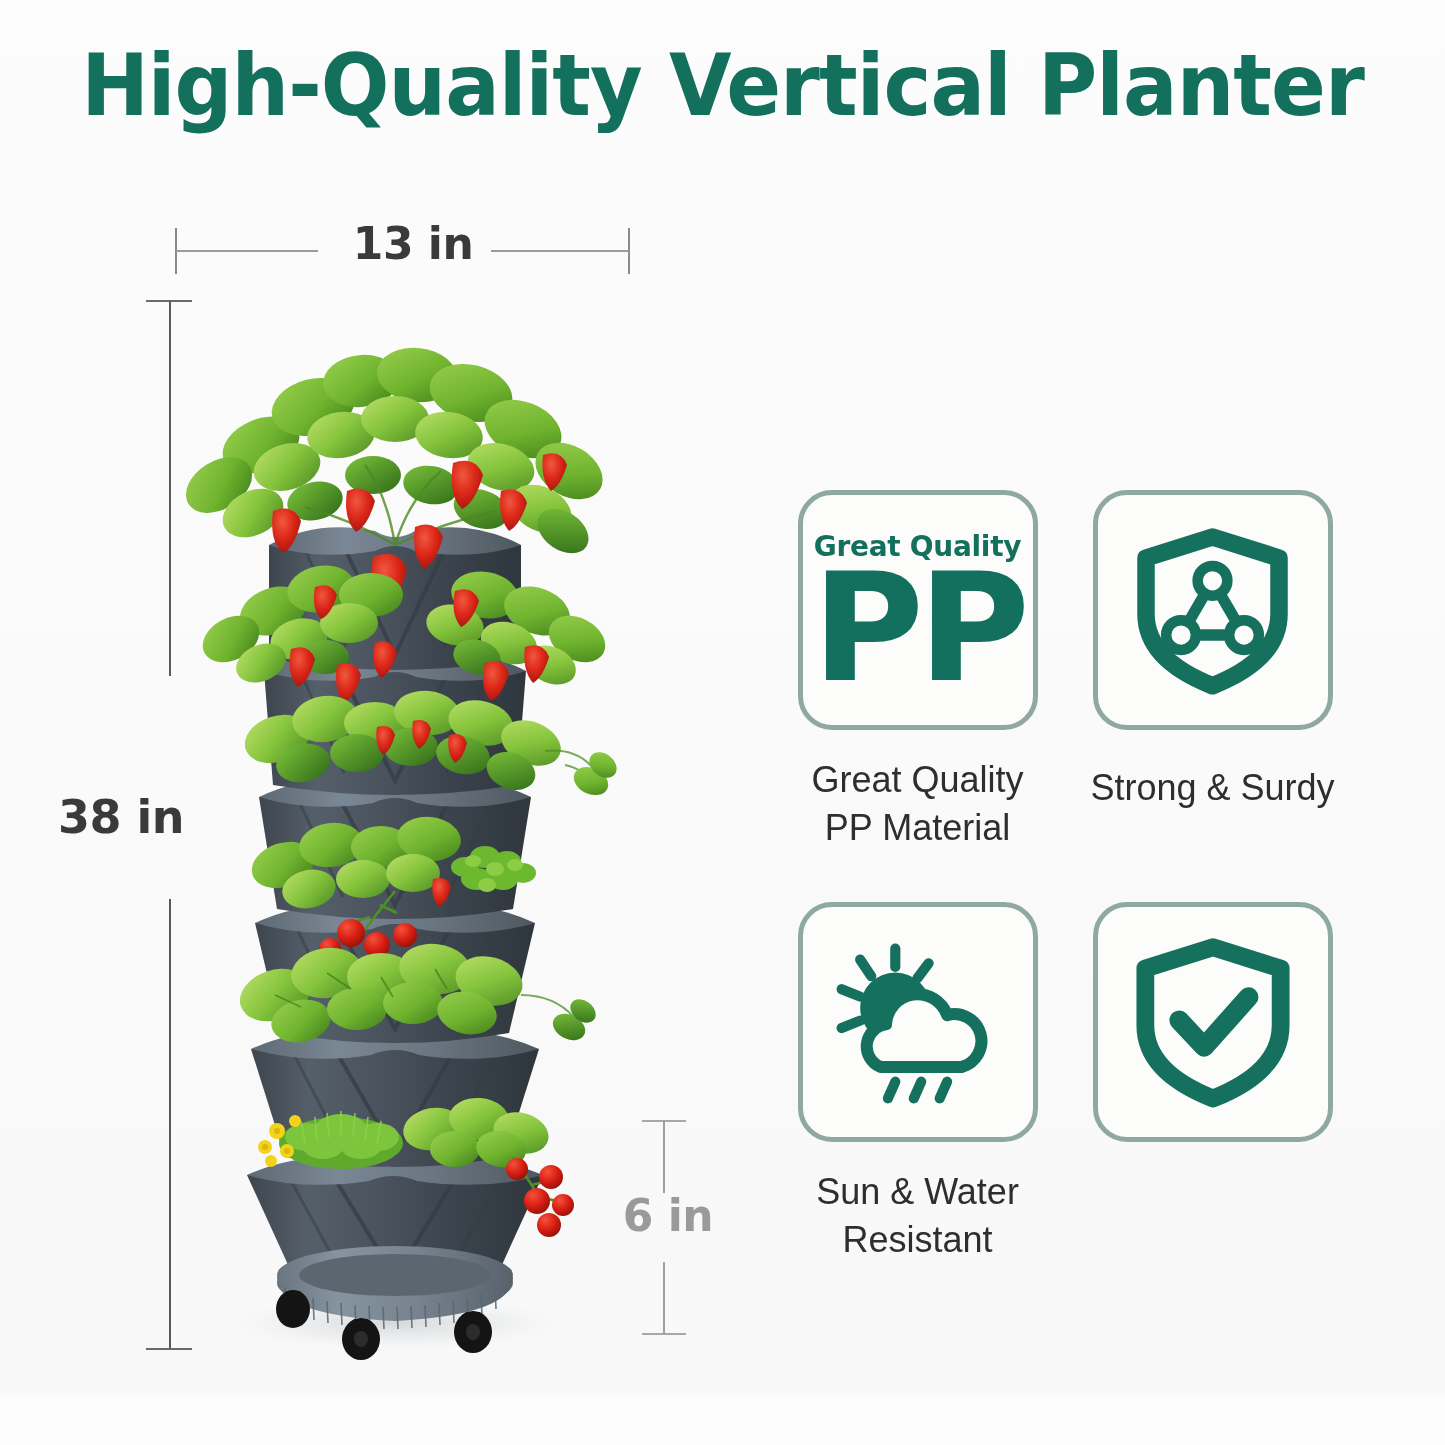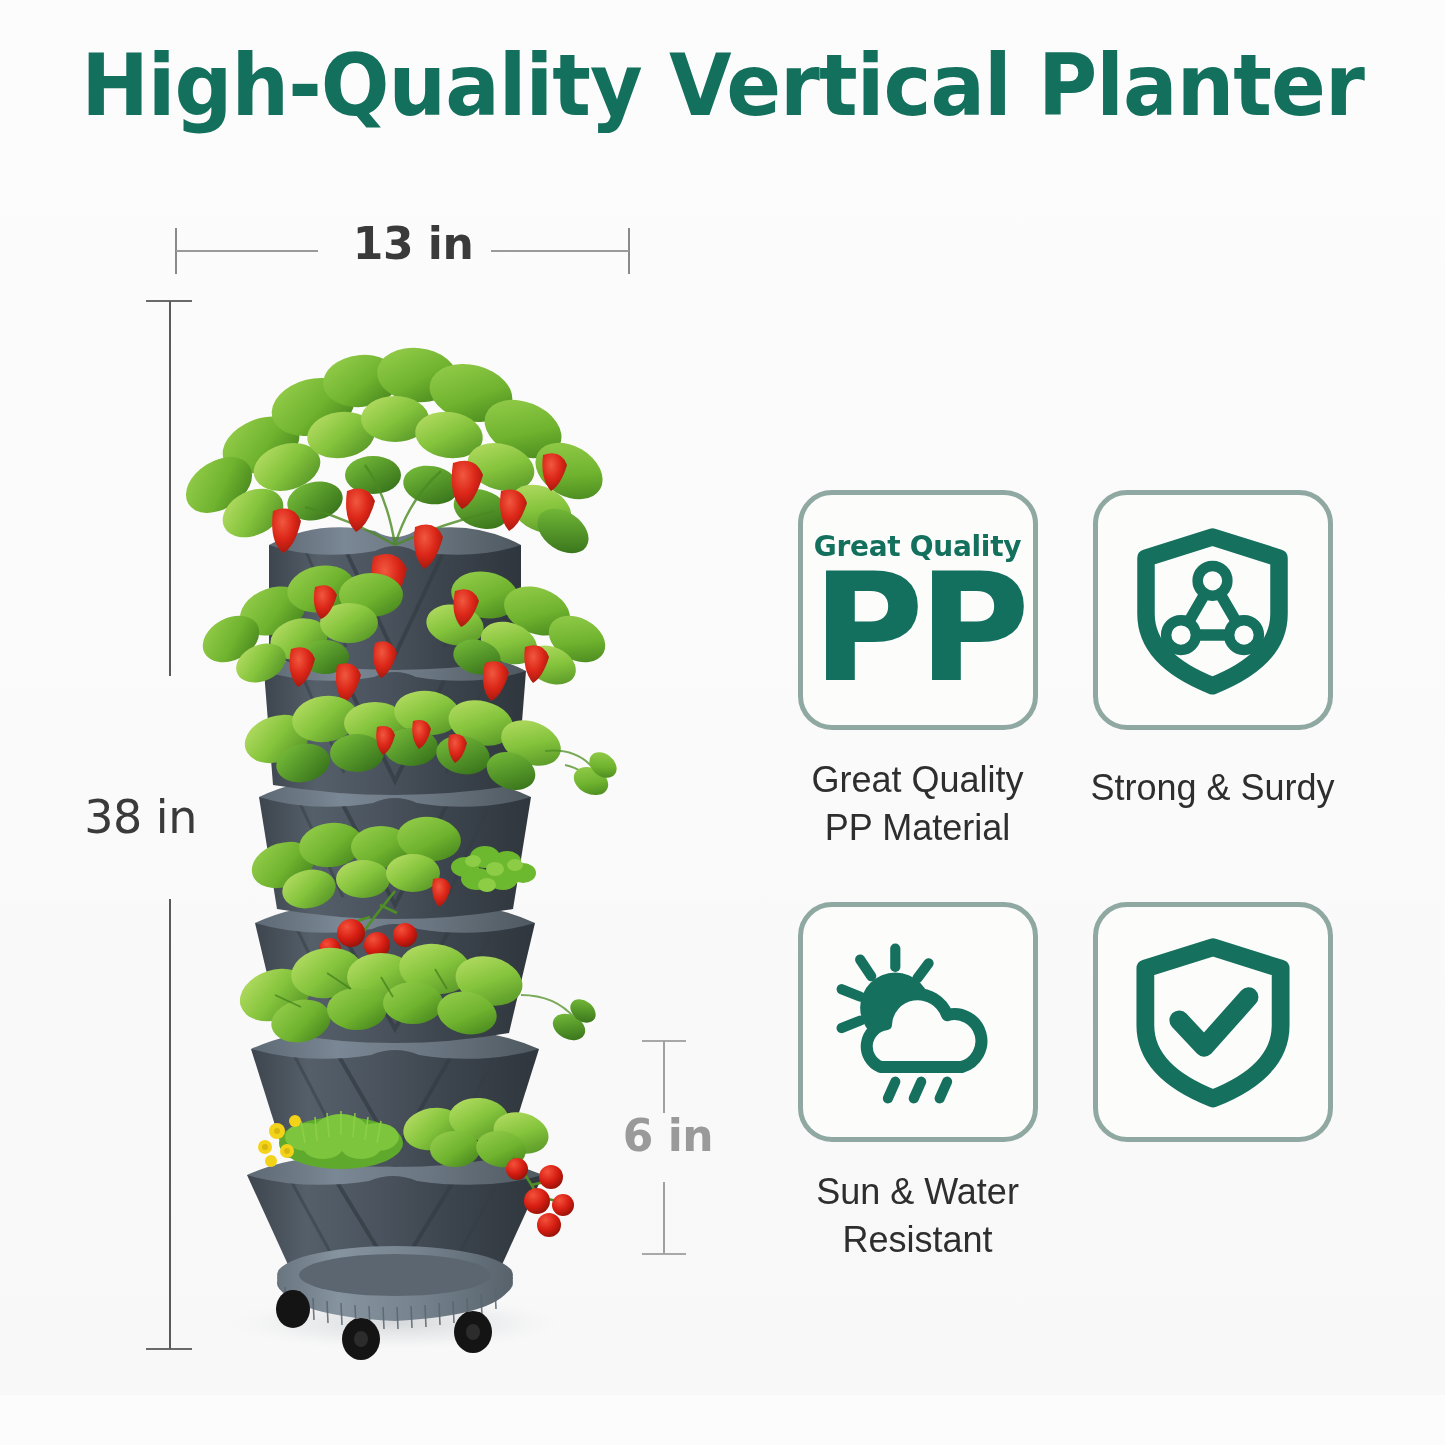--- a/index.html
+++ b/index.html
@@ -111,33 +111,33 @@
     width: 2px;
     background: #5a5a5a;
   }
   #dim-height .bar.t { top: 1px;    height: 375px; }
   #dim-height .bar.b { bottom: 1px; height: 450px; }
   #dim-height .dim-label {
     position: absolute;
     left: -4px;
     top: 490px;
     width: 165px;
-    text-align: center;
+    text-align: left;
     font-family: "DejaVu Sans", sans-serif;
-    font-weight: normal;
+    font-weight: bold;
     font-size: 46px;
     color: #3a3a3a;
     letter-spacing: -0.5px;
   }
 
   
   #dim-tier {
     position: absolute;
     left: 545px;
-    top: 840px;
+    top: 920px;
     width: 145px;
     height: 215px;
   }
   #dim-tier .cap {
     position: absolute;
     left: 37px;
     width: 44px;
     height: 2px;
     background: #a8a8a8;
   }

